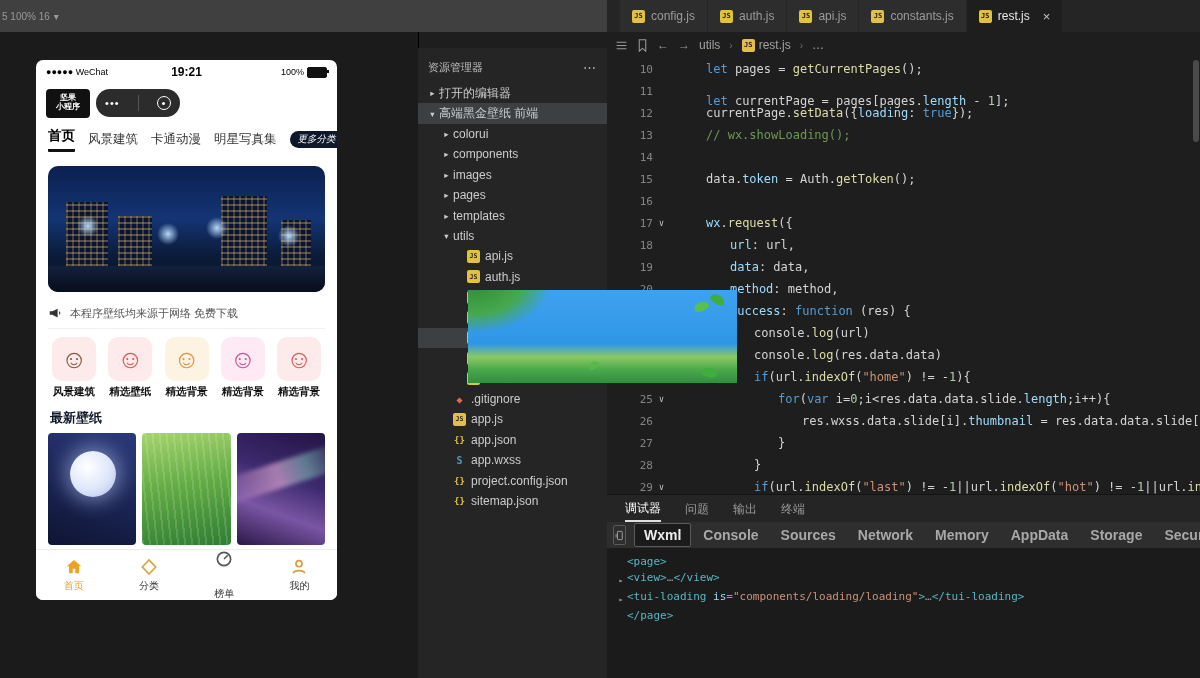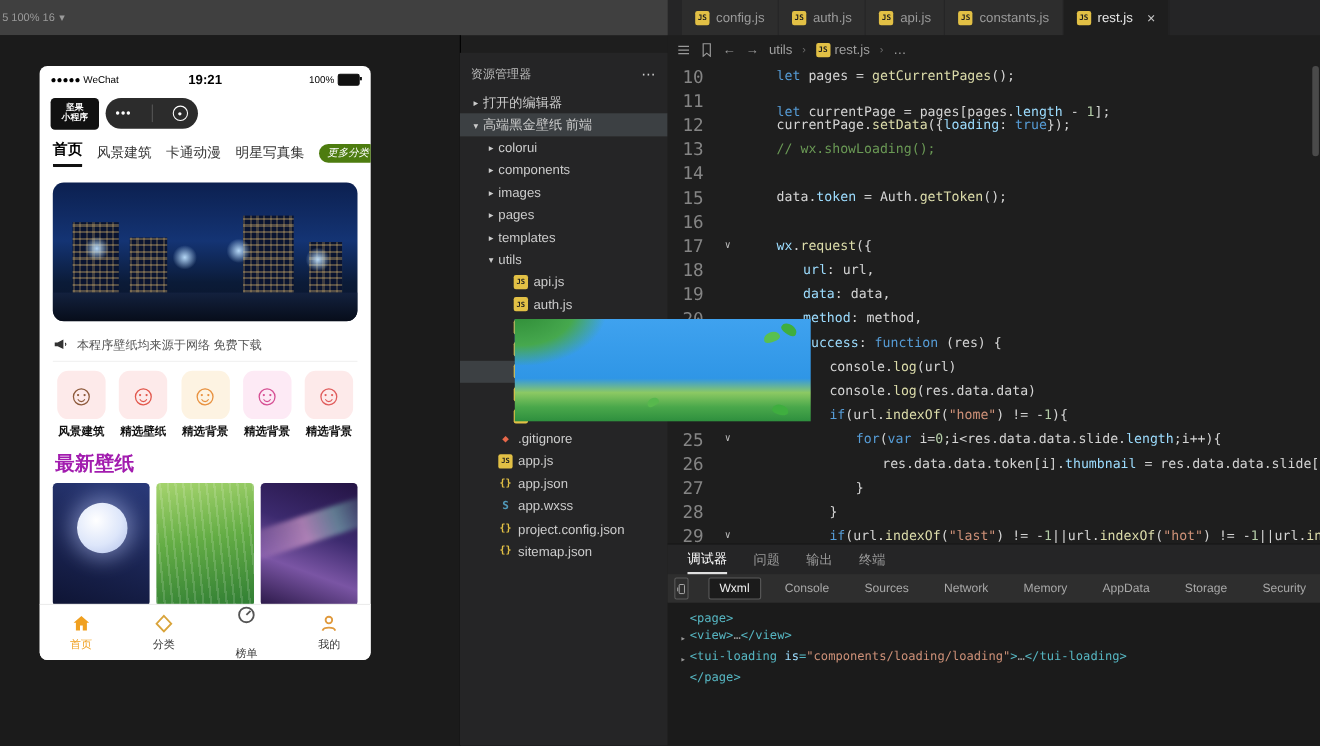--- a/index.html
+++ b/index.html
@@ -38,21 +38,21 @@
            padding:0 10px;color:#9a9a9a;font-size:11px;}
   .pcapsule{width:84px;height:28px;background:#2c2c2c;border-radius:14px;display:flex;align-items:center;
             justify-content:space-around;color:#fff;flex:none;}
   .pcapsule .dots{font-size:11px;letter-spacing:1px;}
   .pcapsule .cdiv{width:1px;height:16px;background:#555;}
   .ctarget{width:12px;height:12px;border:1.5px solid #fff;border-radius:50%;display:flex;align-items:center;justify-content:center;}
   .ctarget:after{content:"";width:3px;height:3px;background:#fff;border-radius:50%;}
   .ptabs-row{height:34px;display:flex;align-items:center;padding:0 12px;gap:13px;}
   .pt-tab{font-size:12.5px;color:#333;cursor:pointer;white-space:nowrap;}
   .pt-tab.on{font-weight:bold;color:#000;font-size:13.5px;border-bottom:3px solid #111;padding-bottom:4px;border-radius:1px;}
-  .morebtn{margin-left:auto;background:#4d7c0f;color:#fff;font-style:italic;font-size:9.5px;
+  .morebtn{margin-left:auto;background:#0f172a;color:#fff;font-style:italic;font-size:9.5px;
            padding:2px 8px;border-radius:9px;white-space:nowrap;cursor:pointer;}
   .banner{position:relative;margin:10px 12px 0;height:126px;border-radius:10px;overflow:hidden;
           background:linear-gradient(180deg,#0c2050 0%,#143474 42%,#0b1b38 72%,#0a1224 100%);cursor:pointer;}
   .bld{position:absolute;bottom:26px;background:#0a1430;
        background-image:repeating-linear-gradient(0deg,rgba(255,210,120,.30) 0 2px,transparent 2px 6px),
                         repeating-linear-gradient(90deg,rgba(255,210,120,.22) 0 2px,transparent 2px 6px);}
   .b1{left:18px;width:42px;height:64px;}
   .b2{left:70px;width:34px;height:50px;}
   .b3{right:58px;width:46px;height:70px;}
   .b4{right:14px;width:30px;height:46px;}
@@ -60,21 +60,21 @@
   .glow{position:absolute;width:24px;height:24px;border-radius:50%;
         background:radial-gradient(circle,rgba(190,225,255,.95) 0%,rgba(190,225,255,0) 65%);}
   .g1{left:28px;top:48px;} .g2{left:108px;top:56px;} .g3{right:96px;top:50px;} .g4{right:24px;top:58px;}
   .notice{height:30px;margin:6px 12px 0;display:flex;align-items:center;gap:8px;font-size:11px;color:#555;
           border-bottom:1px solid #f1f1f1;overflow:hidden;}
   .cats{display:flex;justify-content:space-between;padding:8px 12px 2px;}
   .cat{width:52px;text-align:center;cursor:pointer;}
   .ctile{width:44px;height:44px;margin:0 auto 4px;border-radius:10px;display:flex;align-items:center;justify-content:center;}
   .cface{font-size:26px;line-height:1;}
   .clabel{font-size:10.5px;font-weight:bold;color:#111;white-space:nowrap;}
-  .sect{padding:8px 14px 6px;font-size:18px;font-weight:bold;color:#a21caf;}
+  .sect{padding:8px 14px 6px;font-size:13px;font-weight:bold;color:#0f172a;}
   .walls{display:flex;gap:6px;padding:0 12px;}
   .wall{flex:1;height:112px;border-radius:4px;position:relative;overflow:hidden;cursor:pointer;}
   .w-moon{background:linear-gradient(200deg,#2a3a7a 0%,#1a2452 55%,#0e1433 100%);}
   .w-moon:after{content:"";position:absolute;left:22px;top:18px;width:46px;height:46px;border-radius:50%;
     background:radial-gradient(circle at 38% 35%,#ffffff 0%,#dde6fa 55%,#aebde8 100%);
     box-shadow:0 0 18px 6px rgba(190,205,255,.45);}
   .w-grass{background:linear-gradient(170deg,#a6d46e 0%,#64ad45 45%,#2f7d33 100%);
     background-image:repeating-linear-gradient(84deg,rgba(255,255,255,.14) 0 2px,transparent 2px 7px),
                      linear-gradient(170deg,#a6d46e 0%,#64ad45 45%,#2f7d33 100%);}
   .w-aurora{background:linear-gradient(200deg,#241444 0%,#3c2a6e 40%,#7a55a4 68%,#2a1847 100%);}
@@ -99,32 +99,32 @@
   .fic.git{color:#e8684a;font-size:10px;}
   .tlabel{overflow:hidden;text-overflow:ellipsis;}
   
   #editor{position:absolute;left:607px;top:32px;right:0;height:463px;background:#1e1e1e;overflow:hidden;}
   .bcrumb{height:26px;display:flex;align-items:center;gap:9px;padding:0 8px;color:#a0a0a0;font-size:12px;}
   .bci{color:#9a9a9a;cursor:pointer;display:flex;align-items:center;}
   .bc-sep{color:#6d6d6d;font-size:10px;}
   .bc-item{cursor:pointer;display:flex;align-items:center;gap:4px;}
   #code{position:absolute;left:0;top:26px;right:8px;bottom:0;font-family:"DejaVu Sans Mono",monospace;font-size:12px;}
   .cl{height:22px;display:flex;align-items:center;}
-  .gut{width:46px;flex:none;text-align:center;color:#858585;font-size:16px;}
+  .gut{width:46px;flex:none;text-align:right;color:#858585;font-size:11px;}
   .fold{width:17px;flex:none;text-align:center;color:#bdbdbd;font-size:9px;cursor:pointer;}
   .toks{white-space:pre;}
   .tok.kw{color:#569cd6}.tok.fn{color:#dcdcaa}.tok.pr{color:#9cdcfe}.tok.str{color:#ce9178}
   .tok.num{color:#b5cea8}.tok.cm{color:#6a9955}.tok.pl{color:#d4d4d4}
   #edscroll{position:absolute;right:1px;top:28px;width:6px;height:82px;background:#4a4a4a;border-radius:3px;}
   
   #debugger{position:absolute;left:607px;right:0;bottom:0;height:183px;background:#252526;border-top:1px solid #141414;z-index:5;}
   .dbgrow1{height:27px;display:flex;align-items:center;gap:24px;padding:0 18px;font-size:12px;color:#9a9a9a;}
   .dtab{cursor:pointer;padding:5px 0 3px;}
   .dtab.on{color:#fff;border-bottom:2px solid #e0e0e0;}
-  .dbgrow2{height:26px;background:#2e2e2e;display:flex;align-items:center;gap:12px;padding:0 6px;font-size:11px;color:#a8a8a8;}
+  .dbgrow2{height:26px;background:#2e2e2e;display:flex;align-items:center;gap:2px;padding:0 6px;font-size:14px;color:#a8a8a8;font-weight:bold;}
   .devbtn{width:22px;height:18px;border:1px solid #5a5a5a;border-radius:2px;display:flex;align-items:center;
           justify-content:center;margin-right:6px;cursor:pointer;}
   .vtab{padding:3px 9px;cursor:pointer;border:1px solid transparent;border-radius:2px;white-space:nowrap;}
   .vtab.on{background:#1b1b1b;border-color:#5a5a5a;color:#ededed;}
   #wxml{position:absolute;left:0;right:0;top:53px;bottom:0;background:#1b1b1b;
         font-family:"DejaVu Sans Mono",monospace;font-size:11px;line-height:16px;padding:6px 0 0 8px;}
   .wl{display:flex;cursor:pointer;}
   .warr{width:12px;flex:none;color:#9a9a9a;font-size:8px;padding-top:3px;text-align:center;}
   .wl .wt{color:#56b6c2}.wl .wa{color:#9cdcfe}.wl .ws{color:#ce9178}.wl .wd{color:#9a9a9a}
   .wtoks{white-space:pre;}
@@ -575,21 +575,21 @@
           <span class="toks" style="padding-left: 84px;"><span class="tok kw">if</span><span class="tok pl">(url.</span><span class="tok fn">indexOf</span><span class="tok pl">(</span><span class="tok str">"home"</span><span class="tok pl">) != -</span><span class="tok num">1</span><span class="tok pl">){</span></span>
         </div>
         <div class="cl">
           <span class="gut">25</span>
           <span class="fold">∨</span>
           <span class="toks" style="padding-left: 108px;"><span class="tok kw">for</span><span class="tok pl">(</span><span class="tok kw">var</span><span class="tok pl"> i=</span><span class="tok num">0</span><span class="tok pl">;i&lt;res.data.data.slide.</span><span class="tok pr">length</span><span class="tok pl">;i++){</span></span>
         </div>
         <div class="cl">
           <span class="gut">26</span>
           <span class="fold"></span>
-          <span class="toks" style="padding-left: 132px;"><span class="tok pl">res.data.data.token[i].</span><span class="tok pr">thumbnail</span><span class="tok pl"> = res.data.data.slide[i].</span></span>
+          <span class="toks" style="padding-left: 132px;"><span class="tok pl">res.wxss.data.slide[i].</span><span class="tok pr">thumbnail</span><span class="tok pl"> = res.data.data.slide[i].</span></span>
         </div>
         <div class="cl">
           <span class="gut">27</span>
           <span class="fold"></span>
           <span class="toks" style="padding-left: 108px;"><span class="tok pl">}</span></span>
         </div>
         <div class="cl">
           <span class="gut">28</span>
           <span class="fold"></span>
           <span class="toks" style="padding-left: 84px;"><span class="tok pl">}</span></span>

